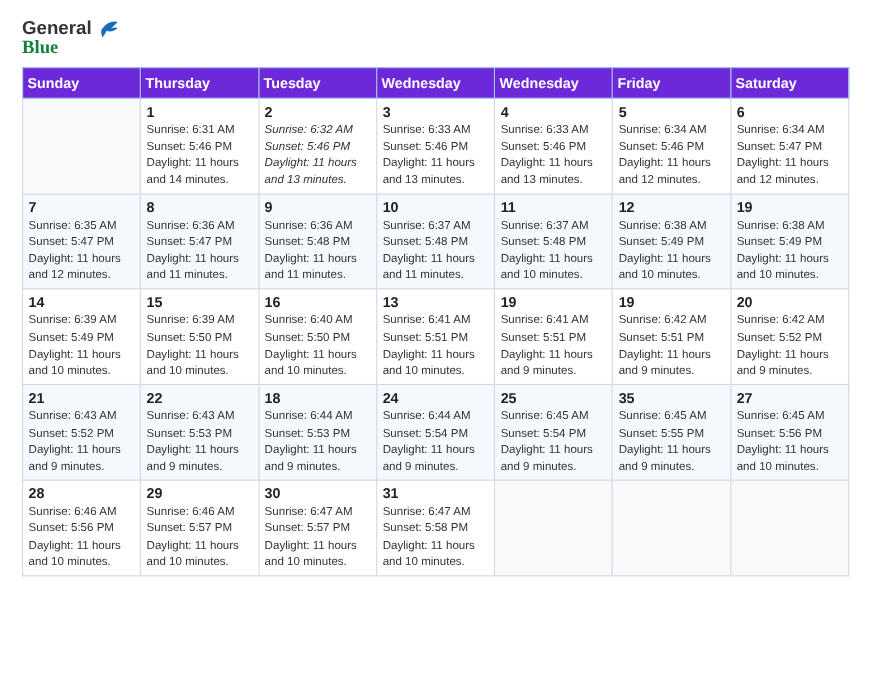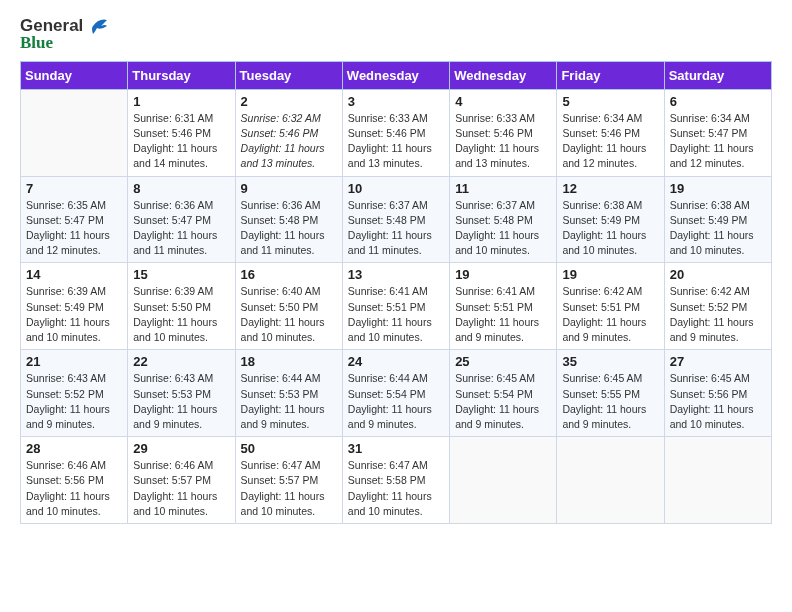--- a/index.html
+++ b/index.html
@@ -318,21 +318,21 @@
 and 10 minutes.</div>
         </td>
         <td>
           <span class="day-number">29</span>
           <div class="cell-info" style="white-space: pre-line;">Sunrise: 6:46 AM
 Sunset: 5:57 PM
 Daylight: 11 hours
 and 10 minutes.</div>
         </td>
         <td>
-          <span class="day-number">50</span>
+          <span class="day-number">30</span>
           <div class="cell-info" style="white-space: pre-line;">Sunrise: 6:47 AM
 Sunset: 5:57 PM
 Daylight: 11 hours
 and 10 minutes.</div>
         </td>
         <td>
           <span class="day-number">31</span>
           <div class="cell-info" style="white-space: pre-line;">Sunrise: 6:47 AM
 Sunset: 5:58 PM
 Daylight: 11 hours

